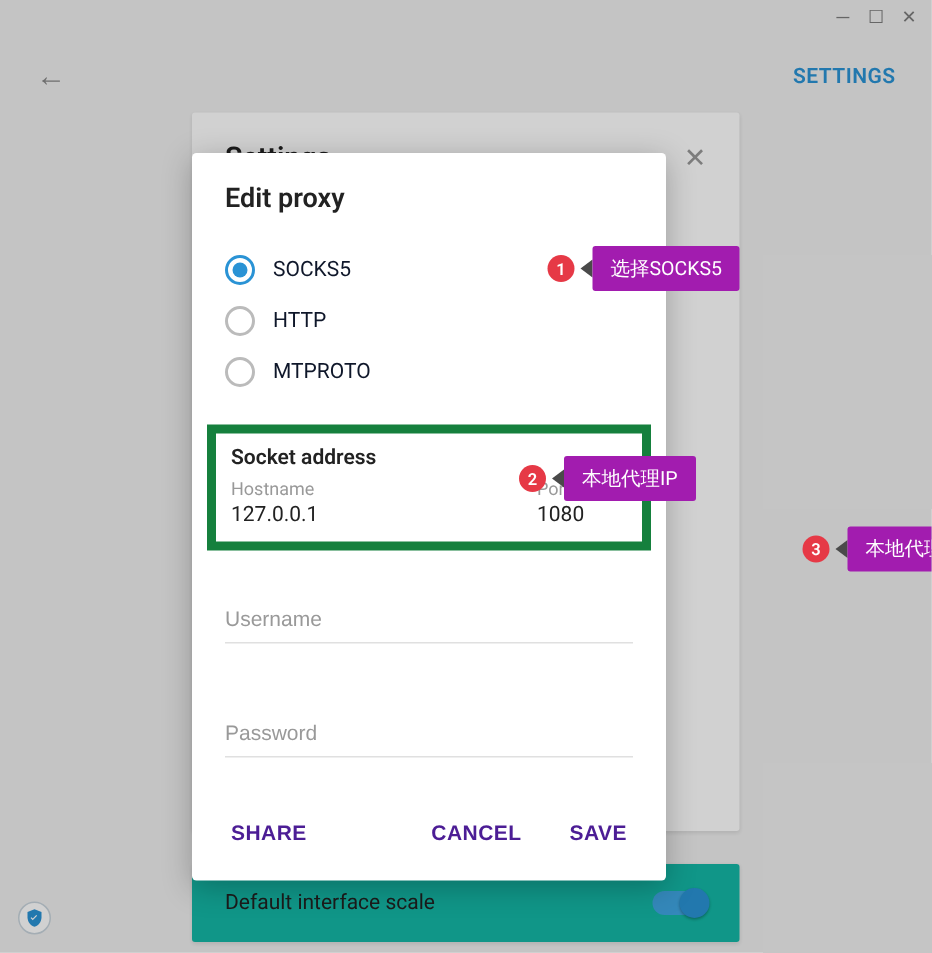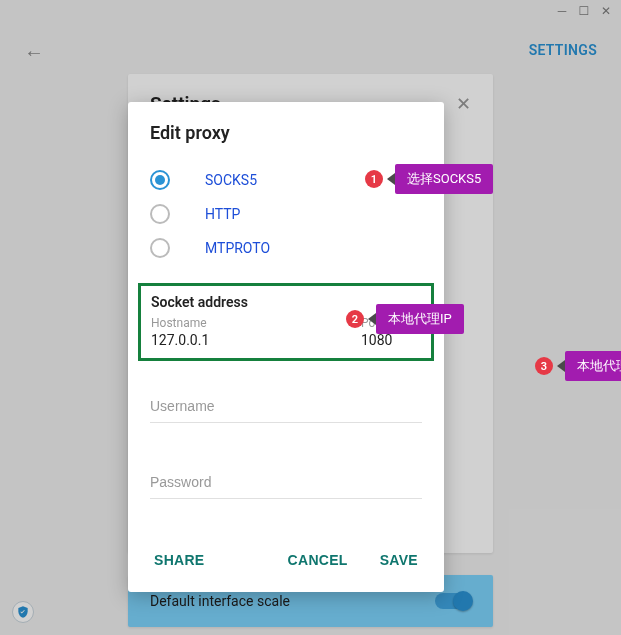--- a/index.html
+++ b/index.html
@@ -10,54 +10,54 @@
     
     .header { display: flex; align-items: center; padding: 38px 24px 12px 24px; }
     .back-arrow { color: #888; font-size: 20px; }
     .settings-link { margin-left: auto; color: #2a93d5; font-weight: 600; font-size: 14px; letter-spacing: 0.3px; }
     
     .main-card { background: #fff; margin: 0 128px; border-radius: 2px; box-shadow: 0 1px 3px rgba(0,0,0,0.1); }
     .title-bar { display: flex; align-items: center; padding: 18px 22px; }
     .title-bar h2 { font-size: 19px; font-weight: 600; color: #222; }
     .close-x { margin-left: auto; color: #999; font-size: 18px; cursor: pointer; }
     
-    .bottom-section { background: #7dd3fc; margin: 22px 128px 0; padding: 18px 22px; display: flex; align-items: center; border-radius: 2px; box-shadow: 0 1px 3px rgba(0,0,0,0.1); }
+    .bottom-section { background: #14b8a6; margin: 22px 128px 0; padding: 18px 22px; display: flex; align-items: center; border-radius: 2px; box-shadow: 0 1px 3px rgba(0,0,0,0.1); }
     .scale-label { color: #222; font-size: 14px; }
     .toggle { width: 36px; height: 16px; background: #40a7e3; border-radius: 10px; margin-left: auto; position: relative; }
     .toggle::after { content: ""; position: absolute; right: -2px; top: -2px; width: 20px; height: 20px; background: #2a93d5; border-radius: 50%; box-shadow: 0 1px 2px rgba(0,0,0,0.3); }
     
     .shield-badge { position: absolute; bottom: 12px; left: 12px; width: 22px; height: 22px; border-radius: 50%; border: 1px solid #c8d4dc; background: #fff; display: flex; align-items: center; justify-content: center; }
     .shield-badge svg { width: 14px; height: 14px; }
     
     .overlay { position: absolute; top: 0; left: 0; right: 0; bottom: 0; background: rgba(0,0,0,0.18); }
     
     .dialog { position: absolute; top: 102px; left: 128px; width: 316px; background: #fff; border-radius: 3px; box-shadow: 0 4px 20px rgba(0,0,0,0.25); padding: 20px 22px 16px; }
     .dialog-title { font-size: 18px; font-weight: 600; color: #222; margin-bottom: 20px; }
     
     .radio-group { margin-bottom: 18px; }
     .radio-item { display: flex; align-items: center; height: 34px; cursor: pointer; }
     .radio { width: 20px; height: 20px; border: 2px solid #bbb; border-radius: 50%; margin-right: 12px; display: flex; align-items: center; justify-content: center; }
     .radio.selected { border-color: #2a93d5; }
     .radio.selected::after { content: ""; width: 10px; height: 10px; background: #2a93d5; border-radius: 50%; }
-    .radio-label { font-size: 14px; color: #1d4ed8; margin-left: 23px; }
+    .radio-label { font-size: 14px; color: #0f172a; }
     
-    .socket-box { border: 3px solid #15803d; padding: 8px 10px 10px; margin: 0 -12px 14px; }
+    .socket-box { border: 6px solid #15803d; padding: 8px 10px 10px; margin: 0 -12px 14px; }
     .section-title { font-size: 14px; font-weight: 600; color: #222; margin-bottom: 6px; }
     .field-row { display: flex; }
     .field { flex: 1; }
     .field.port { flex: 0 0 60px; }
     .field-label { font-size: 12px; color: #999; display: block; }
     .field-value { font-size: 14px; color: #222; margin-top: 2px; }
     
     .creds-title { font-size: 14px; font-weight: 600; color: #222; margin-bottom: 18px; }
     .input-line { border: none; border-bottom: 1px solid #e0e0e0; width: 100%; padding: 8px 0; font-size: 14px; color: #222; outline: none; margin-bottom: 28px; margin-top: 15px; }
     .input-line::placeholder { color: #999; }
     
     .dialog-actions { display: flex; align-items: center; margin-top: 6px; }
-    .btn { background: none; border: none; font-size: 14px; font-weight: 600; color: #0f766e; cursor: pointer; padding: 8px 4px; letter-spacing: 0.3px; margin-top: 11px; }
+    .btn { background: none; border: none; font-size: 14px; font-weight: 600; color: #4c1d95; cursor: pointer; padding: 8px 4px; letter-spacing: 0.3px; }
     .spacer { flex: 1; }
     .btn + .btn { margin-left: 24px; }
     
     .callout { position: absolute; display: flex; align-items: center; z-index: 10; }
     .badge-num { width: 18px; height: 18px; background: #e63946; color: #fff; border-radius: 50%; font-size: 11px; display: flex; align-items: center; justify-content: center; font-weight: 600; }
     .arrow-left { width: 0; height: 0; border-top: 6px solid transparent; border-bottom: 6px solid transparent; border-right: 8px solid #4a4a4a; margin-left: 4px; }
     .tip { background: #a21caf; color: #fff; font-size: 13px; padding: 6px 12px; border-radius: 2px; white-space: nowrap; }
     
     .c1 { top: 164px; left: 365px; }
     .c2 { top: 304px; left: 346px; }

